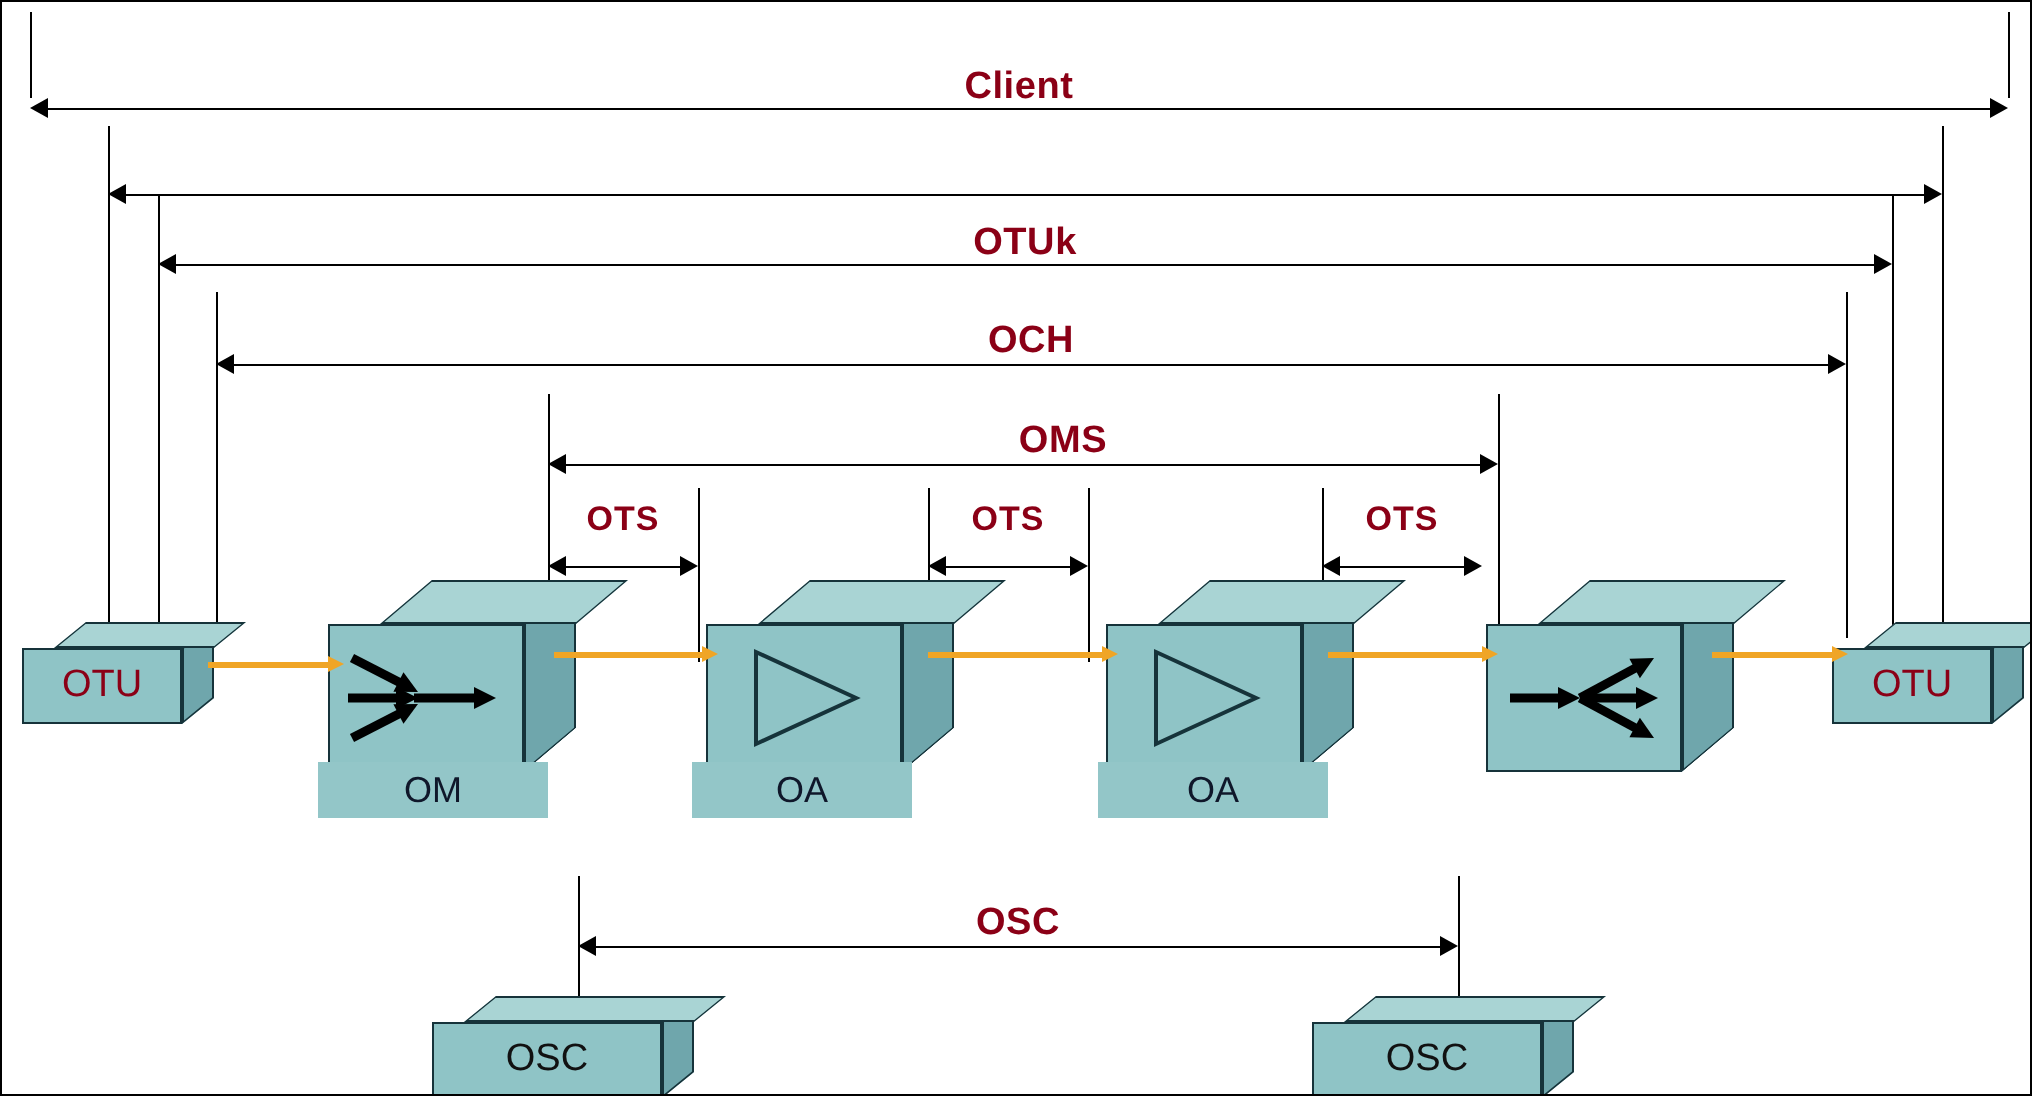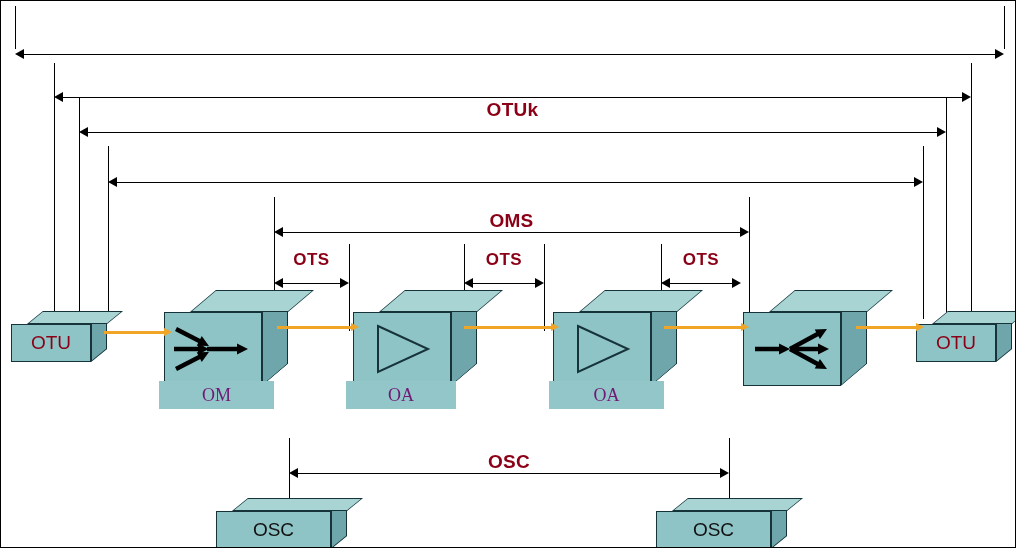--- a/index.html
+++ b/index.html
@@ -104,22 +104,22 @@
     font-size:19px;font-family:"Liberation Sans",sans-serif;
   }
   .slab.otu .stext{color:#8B0016;}
   .slab.osc .stext{color:#111111;}
 
   
   .plate{
     position:absolute;
     background:#93C6C8;
     display:flex;align-items:center;justify-content:center;
-    color:#701a75;font-size:18px;
-    font-family:Liberation Serif, serif;
+    color:#0f172a;font-size:18px;
+    font-family:Liberation Sans, sans-serif;
   }
 </style>
 </head>
 <body>
 
 <div id="canvas">
     <div class="tick" style="left: 14px; top: 5px; height: 43px;"></div>
     <div class="tick" style="left: 1003px; top: 5px; height: 43px;"></div>
     <div class="tick" style="left: 53px; top: 62px; height: 256px;"></div>
     <div class="tick" style="left: 970px; top: 62px; height: 256px;"></div>
@@ -133,42 +133,44 @@
     <div class="tick" style="left: 463px; top: 243px; height: 87px;"></div>
     <div class="tick" style="left: 543px; top: 243px; height: 87px;"></div>
     <div class="tick" style="left: 660px; top: 243px; height: 87px;"></div>
     <div class="tick" style="left: 288px; top: 437px; height: 66px;"></div>
     <div class="tick" style="left: 728px; top: 437px; height: 66px;"></div>
     <div class="meas" style="left: 14px; top: 48px; width: 989px;">
       <div class="bar"></div>
       <div class="head left"></div>
       <div class="head right"></div>
     </div>
+    <div class="span-label lbl-major" style="left: 14px; width: 989px; top: 33px;">Client</div>
     <div class="meas" style="left: 53px; top: 91px; width: 917px;">
       <div class="bar"></div>
       <div class="head left"></div>
       <div class="head right"></div>
     </div>
     <div class="meas" style="left: 78px; top: 126px; width: 867px;">
       <div class="bar"></div>
       <div class="head left"></div>
       <div class="head right"></div>
     </div>
-    <div class="span-label lbl-major" style="left: 78px; width: 867px; top: 99px;">OTUk</div>
+    <div class="span-label lbl-major" style="left: 78px; width: 867px; top: 111px;">OTUk</div>
     <div class="meas" style="left: 107px; top: 176px; width: 815px;">
       <div class="bar"></div>
       <div class="head left"></div>
       <div class="head right"></div>
     </div>
+    <div class="span-label lbl-major" style="left: 107px; width: 815px; top: 160px;">OCH</div>
     <div class="meas" style="left: 273px; top: 226px; width: 475px;">
       <div class="bar"></div>
       <div class="head left"></div>
       <div class="head right"></div>
     </div>
-    <div class="span-label lbl-major" style="left: 273px; width: 475px; top: 210px;">OMS</div>
+    <div class="span-label lbl-major" style="left: 273px; width: 475px; top: 210px; padding-left: 20px;">OMS</div>
     <div class="meas" style="left: 273px; top: 277px; width: 75px;">
       <div class="bar"></div>
       <div class="head left"></div>
       <div class="head right"></div>
     </div>
     <div class="span-label lbl-ots" style="left: 273px; width: 75px; top: 250px;">OTS</div>
     <div class="meas" style="left: 463px; top: 277px; width: 80px;">
       <div class="bar"></div>
       <div class="head left"></div>
       <div class="head right"></div>

